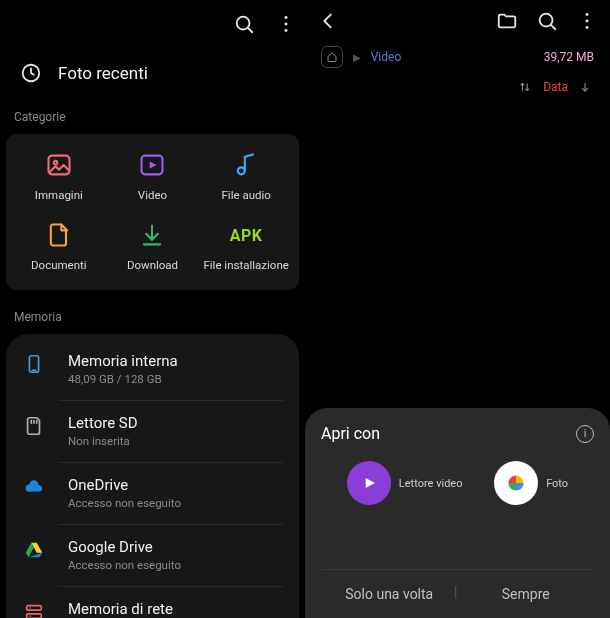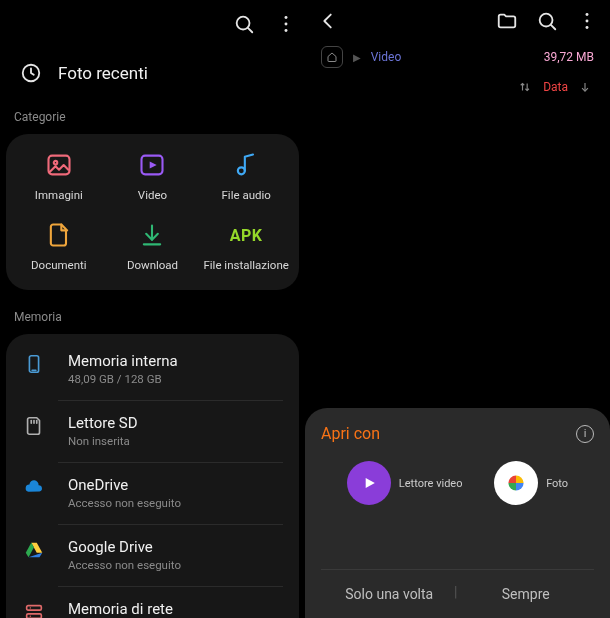--- a/index.html
+++ b/index.html
@@ -8,21 +8,21 @@
   .left { width: 305px; background:#000; }
   .right { width: 305px; background:#000; }
 
   
   .top-actions { display:flex; justify-content:flex-end; align-items:center; height:48px; padding:0 8px; gap:20px; }
   .ic { width:22px; height:22px; display:flex; align-items:center; justify-content:center; color:#e5e5e5; }
   .ic svg { width:100%; height:100%; stroke:currentColor; fill:none; stroke-width:2; stroke-linecap:round; stroke-linejoin:round; }
   .recent-row { display:flex; align-items:center; gap:16px; padding:14px 20px 22px; }
   .recent-row .label { font-size:17px; color:#f0f0f0; }
   .section-label { font-size:12px; color:#8a8a8a; padding:4px 14px 10px; }
-  .card { background:#171717; border-radius:22px; margin:0 6px 16px; padding:16px 6px 18px; }
+  .card { background:#171717; border-radius:10px; margin:0 6px 16px; padding:16px 6px 18px; }
   .cat-grid { display:grid; grid-template-columns:repeat(3,1fr); row-gap:18px; }
   .cat { display:flex; flex-direction:column; align-items:center; gap:8px; }
   .cat-ic { width:30px; height:30px; display:flex; align-items:center; justify-content:center; }
   .cat-ic svg { width:28px; height:28px; stroke-width:1.8; fill:none; stroke-linecap:round; stroke-linejoin:round; }
   .cat-label { font-size:11.5px; color:#d8d8d8; text-align:center; }
   .apk-text { font-weight:700; font-size:16px; color:#95d82a; letter-spacing:0.5px; }
 
   .storage-card { background:#171717; border-radius:22px; margin:0 6px; padding:4px 0; }
   .storage-item { display:flex; align-items:flex-start; gap:22px; padding:14px 16px; position:relative; }
   .storage-item + .storage-item::before { content:""; position:absolute; top:0; left:52px; right:16px; height:1px; background:#2b2b2b; }
@@ -48,21 +48,21 @@
   .thumb { width:72px; }
   .thumb-img { width:72px; height:68px; background:linear-gradient(180deg,#5a636b 0%, #3f4a50 48%, #1f2327 100%); border-radius:4px; position:relative; overflow:hidden; }
   .thumb-img::after{ content:""; position:absolute; left:10px; right:8px; top:32px; height:22px; background:linear-gradient(180deg,#a6a9ab,#6e7478); clip-path:polygon(0 100%,18% 20%,36% 100%,38% 10%,70% 10%,72% 100%,100% 100%,100% 0,0 0); opacity:.35; }
   .play-badge { position:absolute; left:3px; bottom:3px; width:14px; height:14px; color:#eee; }
   .play-badge svg{width:14px;height:14px;fill:#eee;}
   .thumb-name { font-size:10px; color:#6f78c7; margin-top:4px; text-align:center; overflow:hidden; white-space:nowrap; text-overflow:ellipsis; }
 
   
   .sheet { position:absolute; left:0; right:0; bottom:0; background:#2a2a2a; border-top-left-radius:22px; border-top-right-radius:22px; padding:16px 16px 0; }
   .sheet-head { display:flex; justify-content:space-between; align-items:center; margin-bottom:14px; }
-  .sheet-title { font-size:16px; color:#f97316; }
+  .sheet-title { font-size:16px; color:#ffffff; }
   .info-ic { width:18px; height:18px; border:1.5px solid #bbb; border-radius:50%; display:flex; align-items:center; justify-content:center; font-size:11px; color:#bbb; }
   .apps { display:flex; justify-content:space-around; padding:4px 10px 16px; }
   .app { display:flex; flex-direction:row; align-items:center; gap:8px; }
   .app-ic { width:44px; height:44px; border-radius:50%; display:flex; align-items:center; justify-content:center; }
   .app-label { font-size:11px; color:#ccc; }
   .vplayer { background:#8a3dd9; }
   .vplayer svg { width:20px; height:20px; fill:#fff; }
   .gphotos { background:#fff; }
   .gphotos svg { width:26px; height:26px; }
   .sheet-actions { display:flex; border-top:1px solid #3a3a3a;margin-top:48px; }

